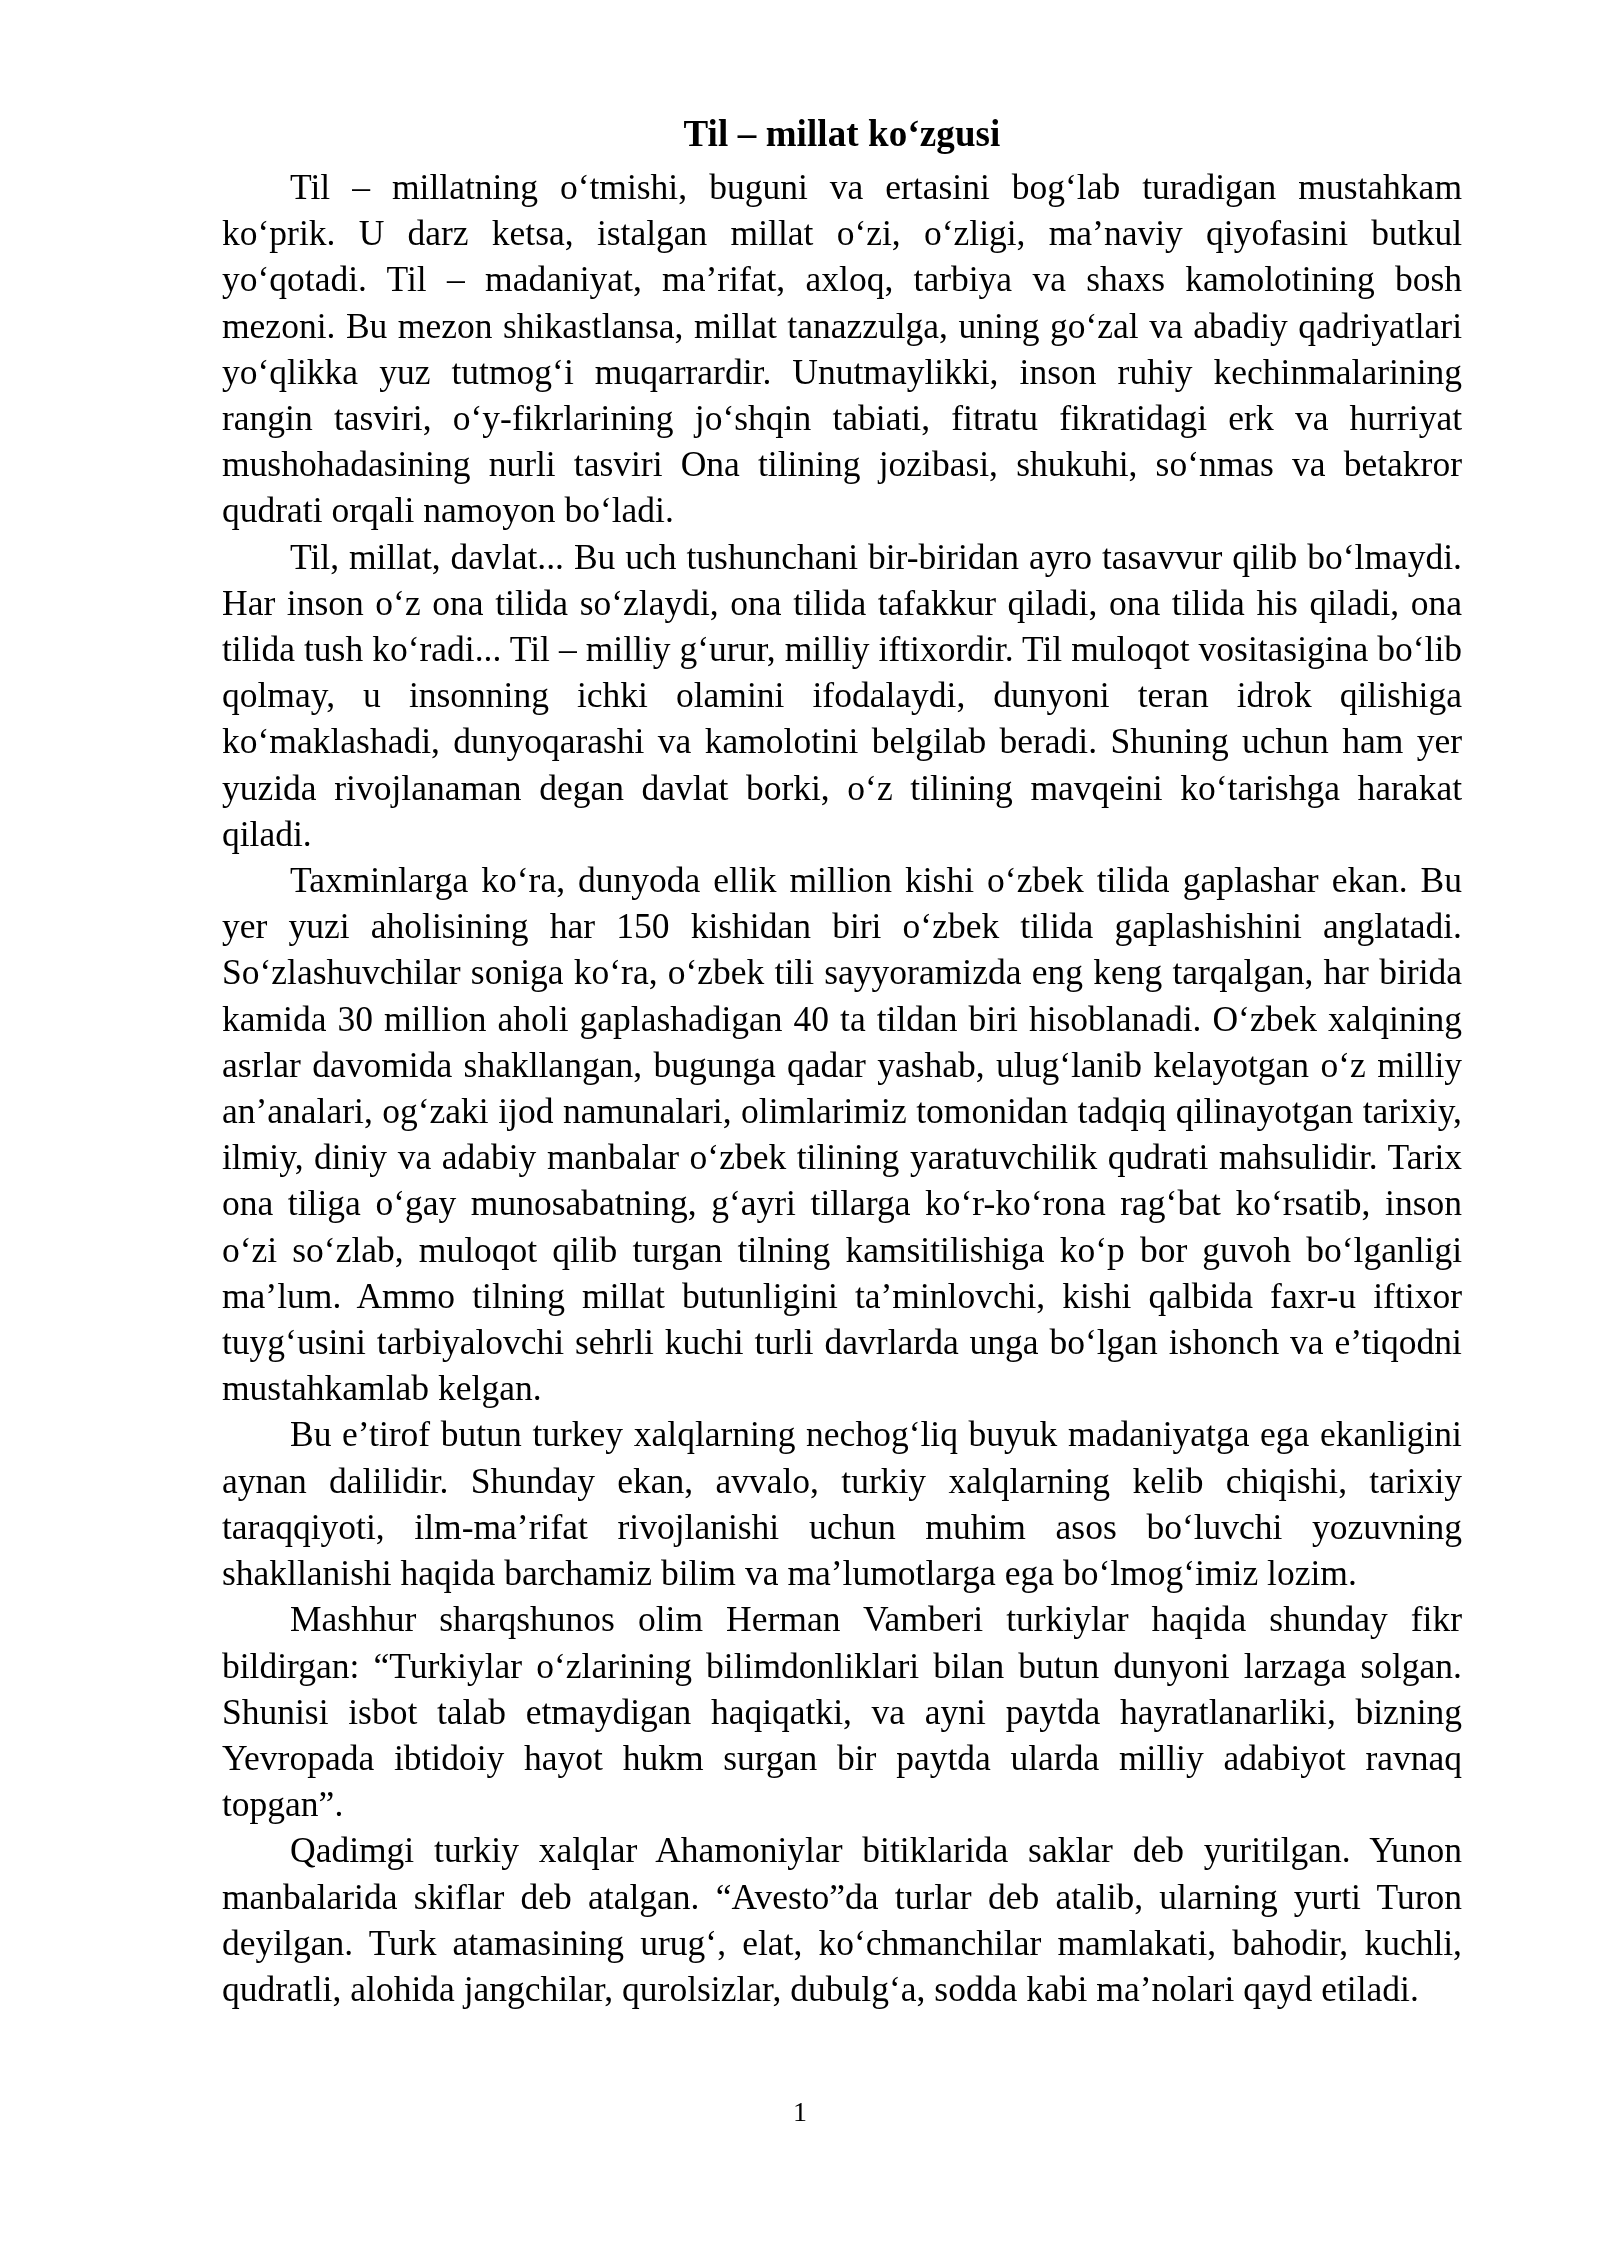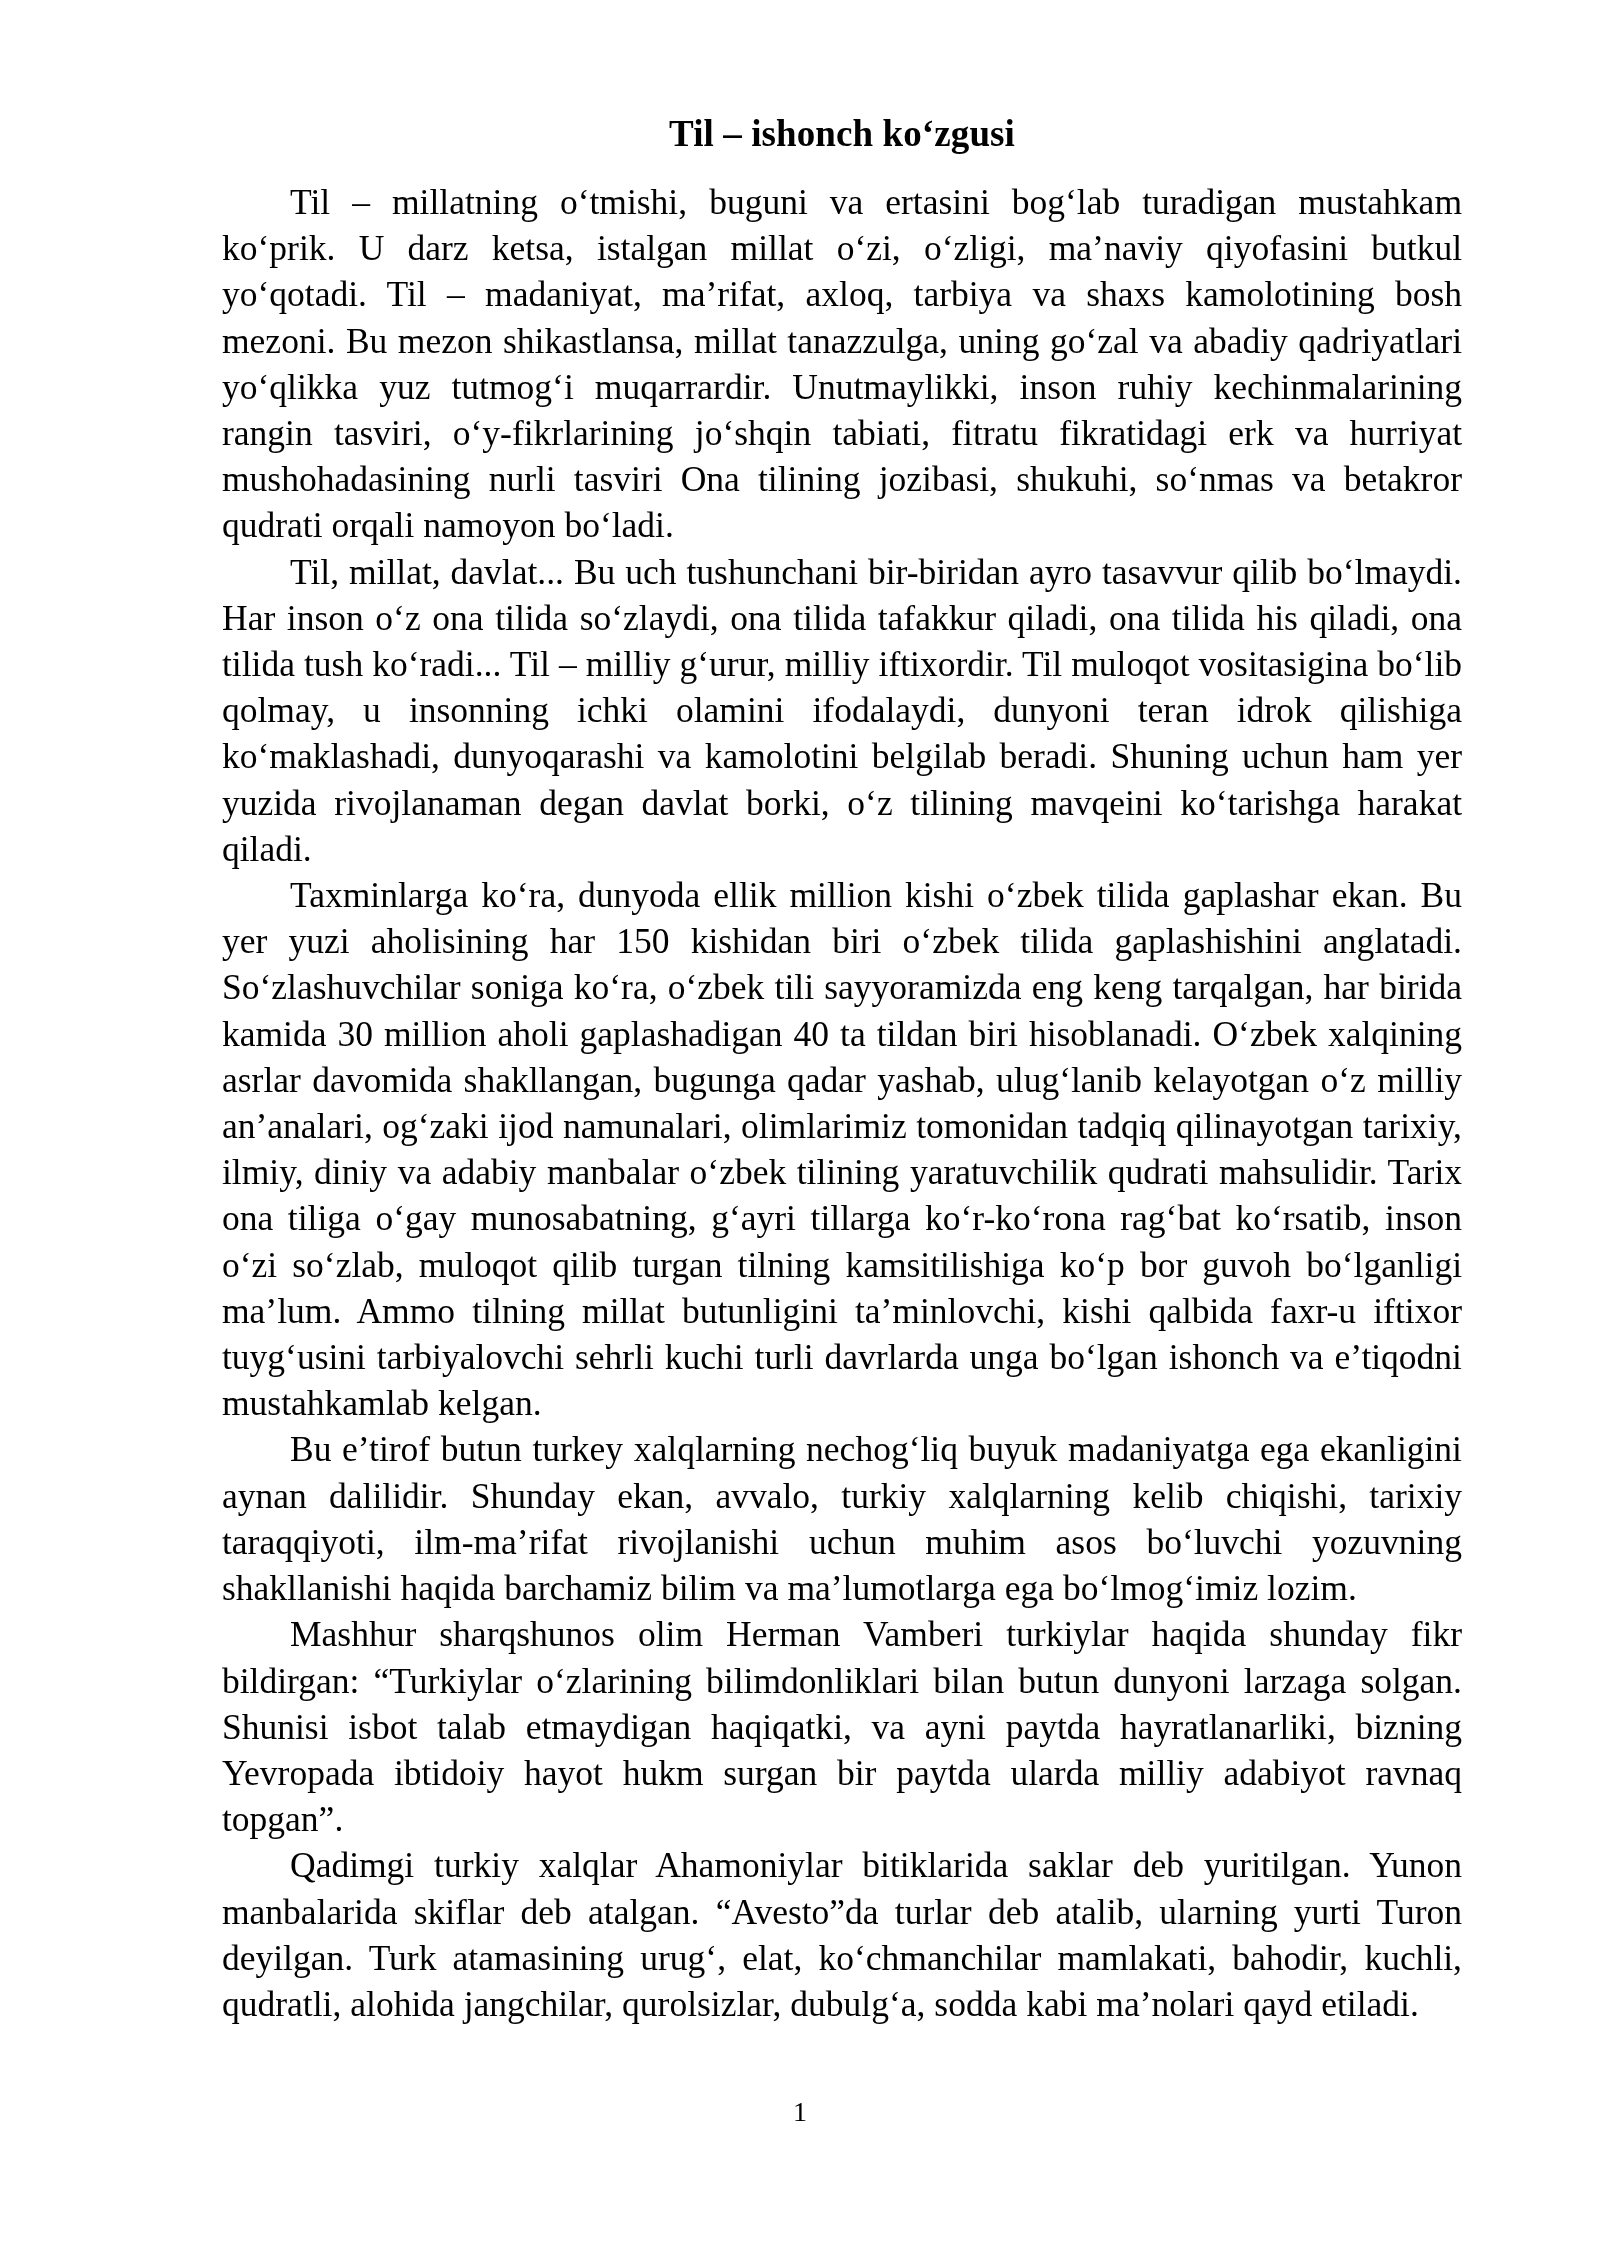--- a/index.html
+++ b/index.html
@@ -29,21 +29,21 @@
   }
   .doc-title {
     font-size: 37px;
     font-weight: bold;
     text-align: center;
     margin: 0;
     padding-top: 112px;
     letter-spacing: 0.1px;
   }
   .body-text {
-    margin-top: 24px;
+    margin-top: 9px;
   }
   p.para {
     margin: 0;
     font-size: 35.5px;
     line-height: 46.2px;
     text-align: justify;
     text-justify: inter-word;
     text-indent: 68px;
     word-spacing: 0.1px;
     hyphens: none;
@@ -61,21 +61,21 @@
     font-family: "Liberation Serif", "DejaVu Serif", serif;
   }
 </style>
 </head>
 <body>
 
 <div class="page">
 
   <div class="content">
 
-    <h1 class="doc-title">Til – ishonch ko‘zgusi</h1>
+    <h1 class="doc-title">Til – millat ko‘zgusi</h1>
 
     <div class="body-text">
       <p class="para">Til – millatning o‘tmishi, buguni va ertasini bog‘lab turadigan mustahkam ko‘prik. U darz ketsa, istalgan millat o‘zi, o‘zligi, ma’naviy qiyofasini butkul yo‘qotadi. Til – madaniyat, ma’rifat, axloq, tarbiya va shaxs kamolotining bosh mezoni. Bu mezon shikastlansa, millat tanazzulga, uning go‘zal va abadiy qadriyatlari yo‘qlikka yuz tutmog‘i muqarrardir. Unutmaylikki, inson ruhiy kechinmalarining rangin tasviri, o‘y-fikrlarining jo‘shqin tabiati, fitratu fikratidagi erk va hurriyat mushohadasining nurli tasviri Ona tilining jozibasi, shukuhi, so‘nmas va betakror qudrati orqali namoyon bo‘ladi.</p>
       <p class="para">Til, millat, davlat... Bu uch tushunchani bir-biridan ayro tasavvur qilib bo‘lmaydi. Har inson o‘z ona tilida so‘zlaydi, ona tilida tafakkur qiladi, ona tilida his qiladi, ona tilida tush ko‘radi... Til – milliy g‘urur, milliy iftixordir. Til muloqot vositasigina bo‘lib qolmay, u insonning ichki olamini ifodalaydi, dunyoni teran idrok qilishiga ko‘maklashadi, dunyoqarashi va kamolotini belgilab beradi. Shuning uchun ham yer yuzida rivojlanaman degan davlat borki, o‘z tilining mavqeini ko‘tarishga harakat qiladi.</p>
       <p class="para">Taxminlarga ko‘ra, dunyoda ellik million kishi o‘zbek tilida gaplashar ekan. Bu yer yuzi aholisining har 150 kishidan biri o‘zbek tilida gaplashishini anglatadi. So‘zlashuvchilar soniga ko‘ra, o‘zbek tili sayyoramizda eng keng tarqalgan, har birida kamida 30 million aholi gaplashadigan 40 ta tildan biri hisoblanadi. O‘zbek xalqining asrlar davomida shakllangan, bugunga qadar yashab, ulug‘lanib kelayotgan o‘z milliy an’analari, og‘zaki ijod namunalari, olimlarimiz tomonidan tadqiq qilinayotgan tarixiy, ilmiy, diniy va adabiy manbalar o‘zbek tilining yaratuvchilik qudrati mahsulidir. Tarix ona tiliga o‘gay munosabatning, g‘ayri tillarga ko‘r-ko‘rona rag‘bat ko‘rsatib, inson o‘zi so‘zlab, muloqot qilib turgan tilning kamsitilishiga ko‘p bor guvoh bo‘lganligi ma’lum. Ammo tilning millat butunligini ta’minlovchi, kishi qalbida faxr-u iftixor tuyg‘usini tarbiyalovchi sehrli kuchi turli davrlarda unga bo‘lgan ishonch va e’tiqodni mustahkamlab kelgan.</p>
       <p class="para">Bu e’tirof butun turkey xalqlarning nechog‘liq buyuk madaniyatga ega ekanligini aynan dalilidir. Shunday ekan, avvalo, turkiy xalqlarning kelib chiqishi, tarixiy taraqqiyoti, ilm-ma’rifat rivojlanishi uchun muhim asos bo‘luvchi yozuvning shakllanishi    haqida barchamiz bilim va ma’lumotlarga ega bo‘lmog‘imiz lozim.</p>
       <p class="para">Mashhur sharqshunos olim Herman Vamberi turkiylar haqida shunday fikr bildirgan: “Turkiylar o‘zlarining bilimdonliklari bilan butun dunyoni larzaga solgan. Shunisi isbot talab etmaydigan haqiqatki, va ayni paytda hayratlanarliki, bizning Yevropada ibtidoiy hayot hukm surgan bir paytda ularda milliy adabiyot ravnaq topgan”.</p>
       <p class="para ragged">Qadimgi turkiy xalqlar Ahamoniylar bitiklarida saklar deb yuritilgan. Yunon manbalarida skiflar deb atalgan. “Avesto”da turlar deb atalib, ularning yurti Turon deyilgan. Turk atamasining urug‘, elat, ko‘chmanchilar mamlakati, bahodir, kuchli, qudratli, alohida jangchilar, qurolsizlar, dubulg‘a, sodda kabi ma’nolari qayd etiladi.</p>
     </div>
 

